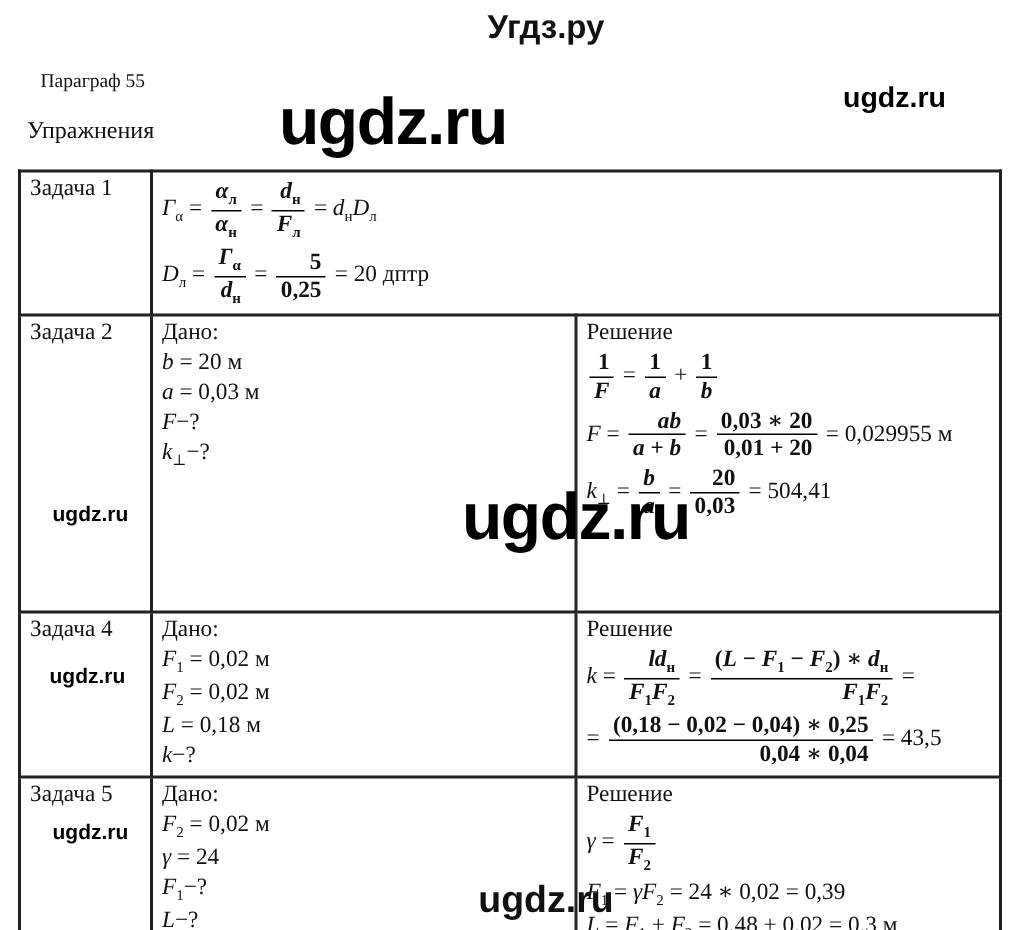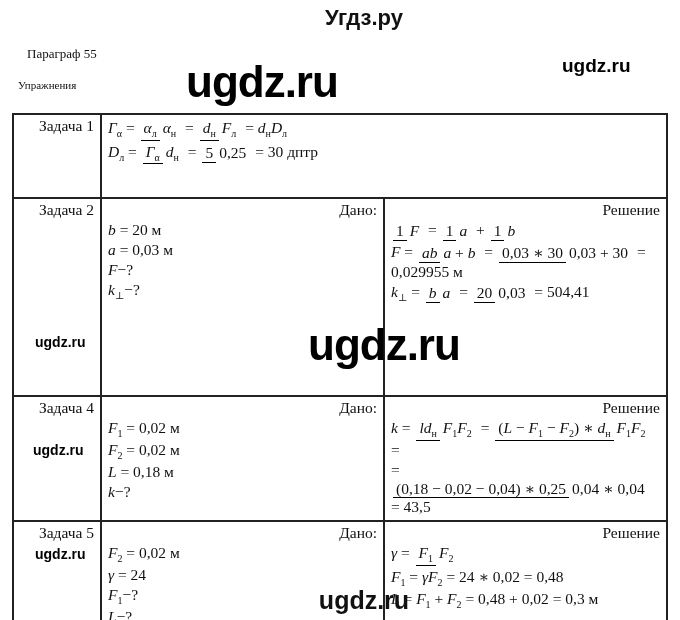--- a/index.html
+++ b/index.html
@@ -3,52 +3,52 @@
 <meta charset="utf-8">
 <style>
   html,body{margin:0;padding:0;background:#fff;}
   .page{position:relative;width:680px;height:620px;background:#ffffff;overflow:hidden;
         font-family:"Liberation Serif","DejaVu Serif",serif;color:#111;padding-left:48px;}
   .sans{font-family:"Liberation Sans","DejaVu Sans",sans-serif;}
 
   .site-title{position:absolute;top:5px;left:0;right:0;text-align:center;
               font-weight:bold;font-size:22px;}
   .paragraph{position:absolute;top:46px;left:15px;font-size:13px;margin-left:12px;}
-  .exercises{position:absolute;top:79px;left:18px;font-size:11px;}
+  .exercises{position:absolute;top:79px;left:18px;font-size:16px;}
 
   .wm{position:absolute;font-weight:bold;color:#000;white-space:nowrap;line-height:1;}
   .wm-right{top:56px;left:562px;font-size:19px;}
   .wm-big1{top:60px;left:186px;font-size:44px;letter-spacing:-1px;}
   .wm-big2{top:323px;left:308px;font-size:44px;letter-spacing:-1px;}
   .wm-sm{font-size:14px;}
   .wm-sm2{top:335px;left:35px;}
   .wm-sm4{top:443px;left:33px;}
   .wm-sm5{top:547px;left:35px;}
   .wm-footer{top:586px;left:0;right:0;text-align:center;font-size:25px;position:absolute;
              font-weight:bold;}
 
   table.tasks{position:absolute;left:12px;top:113px;width:656px;border-collapse:collapse;
               table-layout:fixed;font-size:15.5px;}
   table.tasks td{border:2px solid #222;vertical-align:top;padding:2px 6px;overflow:visible;}
-  td.c1{width:74px;text-align:right;}
+  td.c1{width:74px;}
   td.c2{width:112px;}
   td.c3{width:470px;margin-left:30px;}
   tr.r0{height:84px;}
   tr.r1{height:198px;}
   tr.r2{height:105px;}
   tr.r3{height:96px;}
 
   .mline{display:block;margin:2px 0;}
   .gline{display:block;margin:2px 0;}
-  .cell-label{display:block;margin:0 0 1px 0;text-align:right;}
+  .cell-label{display:block;margin:0 0 1px 0;}
   .mvar{font-style:italic;}
   .mtxt{font-style:normal;}
   .msub{font-size:10px;vertical-align:-4px;font-style:normal;}
-  .frac{display:inline-flex;flex-direction:row;vertical-align:middle;
-        text-align:right;margin:0 2px;}
+  .frac{display:inline-flex;flex-direction:column;vertical-align:middle;
+        text-align:right;margin:0 2px;font-weight:bold;}
   .frac .num{display:block;border-bottom:1.4px solid #000;padding:0 3px;line-height:1.15;}
   .frac .den{display:block;padding:0 3px;line-height:1.15;}
 </style>
 </head>
 <body>
 
 <div class="page">
 
   <div class="site-title sans">Угдз.ру</div>
   <div class="paragraph">Параграф 55</div>
@@ -67,21 +67,21 @@
               </span><span class="mtxt"> = </span><span class="frac">
                 <span class="num"><span class="mvar">d</span><span class="msub">н</span></span>
                 <span class="den"><span class="mvar">F</span><span class="msub">л</span></span>
               </span><span class="mtxt"> = </span><span class="mvar">d</span><span class="msub">н</span><span class="mvar">D</span><span class="msub">л</span></span>
         <span class="mline"><span class="mvar">D</span><span class="msub">л</span><span class="mtxt"> = </span><span class="frac">
                 <span class="num"><span class="mvar">Γ</span><span class="msub">α</span></span>
                 <span class="den"><span class="mvar">d</span><span class="msub">н</span></span>
               </span><span class="mtxt"> = </span><span class="frac">
                 <span class="num"><span class="mtxt">5</span></span>
                 <span class="den"><span class="mtxt">0,25</span></span>
-              </span><span class="mtxt"> = 30 дптр</span></span>
+              </span><span class="mtxt"> = 20 дптр</span></span>
       </td>
     </tr>
 
     <tr class="r1">
       <td class="c1">Задача 2</td>
       <td class="c2">
         <span class="cell-label">Дано:</span>
         <span class="gline"><span class="mvar">b</span><span class="mtxt"> = 20 м</span></span>
         <span class="gline"><span class="mvar">a</span><span class="mtxt"> = 0,03 м</span></span>
         <span class="gline"><span class="mvar">F</span><span class="mtxt">−?</span></span>
@@ -96,22 +96,22 @@
                 <span class="num"><span class="mtxt">1</span></span>
                 <span class="den"><span class="mvar">a</span></span>
               </span><span class="mtxt"> + </span><span class="frac">
                 <span class="num"><span class="mtxt">1</span></span>
                 <span class="den"><span class="mvar">b</span></span>
               </span></span>
         <span class="mline"><span class="mvar">F</span><span class="mtxt"> = </span><span class="frac">
                 <span class="num"><span class="mvar">ab</span></span>
                 <span class="den"><span class="mvar">a</span><span class="mtxt"> + </span><span class="mvar">b</span></span>
               </span><span class="mtxt"> = </span><span class="frac">
-                <span class="num"><span class="mtxt">0,03 ∗ 30</span></span>
-                <span class="den"><span class="mtxt">0,03 + 30</span></span>
+                <span class="num"><span class="mtxt">0,03 ∗ 20</span></span>
+                <span class="den"><span class="mtxt">0,01 + 20</span></span>
               </span><span class="mtxt"> = 0,029955 м</span></span>
         <span class="mline"><span class="mvar">k</span><span class="msub">⊥</span><span class="mtxt"> = </span><span class="frac">
                 <span class="num"><span class="mvar">b</span></span>
                 <span class="den"><span class="mvar">a</span></span>
               </span><span class="mtxt"> = </span><span class="frac">
                 <span class="num"><span class="mtxt">20</span></span>
                 <span class="den"><span class="mtxt">0,03</span></span>
               </span><span class="mtxt"> = 504,41</span></span>
       </td>
     </tr>
@@ -149,21 +149,21 @@
         <span class="gline"><span class="mvar">γ</span><span class="mtxt"> = 24</span></span>
         <span class="gline"><span class="mvar">F</span><span class="msub">1</span><span class="mtxt">−?</span></span>
         <span class="gline"><span class="mvar">L</span><span class="mtxt">−?</span></span>
       </td>
       <td class="c3">
         <span class="cell-label">Решение</span>
         <span class="mline"><span class="mvar">γ</span><span class="mtxt"> = </span><span class="frac">
                 <span class="num"><span class="mvar">F</span><span class="msub">1</span></span>
                 <span class="den"><span class="mvar">F</span><span class="msub">2</span></span>
               </span></span>
-        <span class="mline"><span class="mvar">F</span><span class="msub">1</span><span class="mtxt"> = </span><span class="mvar">γF</span><span class="msub">2</span><span class="mtxt"> = 24 ∗ 0,02 = 0,48</span></span>
+        <span class="mline"><span class="mvar">F</span><span class="msub">1</span><span class="mtxt"> = </span><span class="mvar">γF</span><span class="msub">2</span><span class="mtxt"> = 24 ∗ 0,02 = 0,39</span></span>
         <span class="mline"><span class="mvar">L</span><span class="mtxt"> = </span><span class="mvar">F</span><span class="msub">1</span><span class="mtxt"> + </span><span class="mvar">F</span><span class="msub">2</span><span class="mtxt"> = 0,48 + 0,02 = 0,3 м</span></span>
       </td>
     </tr>
   </tbody>
     </table>
 
   <div class="wm wm-big2 sans">ugdz.ru</div>
   <div class="wm wm-sm wm-sm2 sans">ugdz.ru</div>
   <div class="wm wm-sm wm-sm4 sans">ugdz.ru</div>
   <div class="wm wm-sm wm-sm5 sans">ugdz.ru</div>

